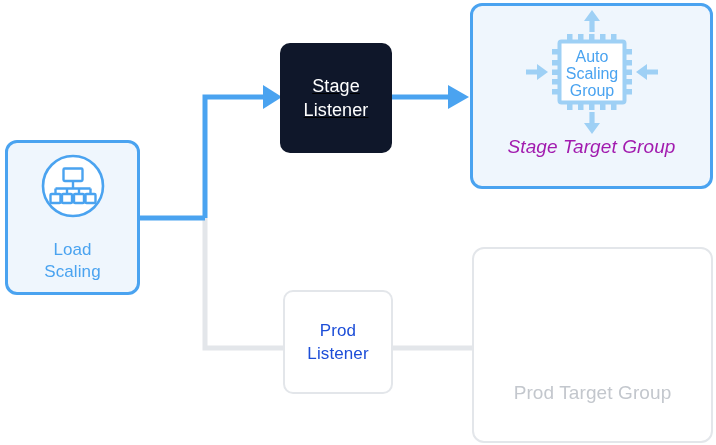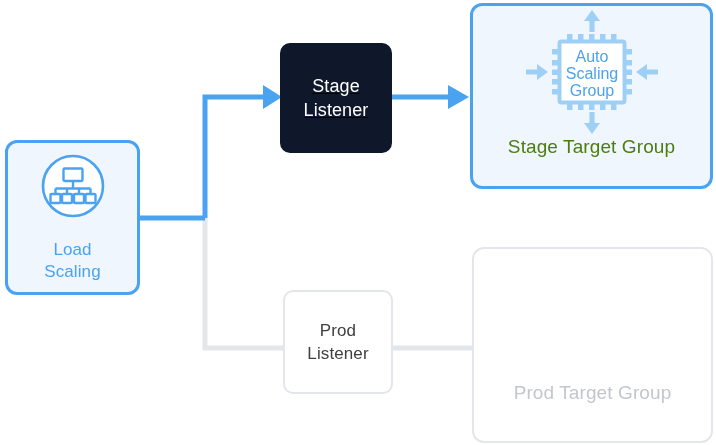--- a/index.html
+++ b/index.html
@@ -88,21 +88,21 @@
   #prod-listener {
     left: 283px;
     top: 290px;
     width: 110px;
     height: 104px;
     background: #ffffff;
     border: 2px solid #e3e6ea;
     border-radius: 10px;
   }
   #prod-listener .node-label {
-    color: #404040;
+    color: #1d4ed8;
     font-size: 17px;
     line-height: 23px;
     text-align: center;
     letter-spacing: 0.1px;
   }
 
   
   #stage-target-group {
     left: 470px;
     top: 3px;
@@ -115,26 +115,27 @@
     padding-top: 1px;
   }
   #stage-target-group .group-icon-wrap {
     width: 150px;
     height: 130px;
     display: flex;
     align-items: center;
     justify-content: center;
   }
   #stage-target-group .group-label {
-    color: #4d7c0f;
+    color: #a21caf;
     font-size: 19px;
     line-height: 24px;
     text-align: center;
     letter-spacing: 0.1px;
     margin-top: -2px;
+    font-style: italic;
   }
 
   
   #prod-target-group {
     left: 472px;
     top: 247px;
     width: 241px;
     height: 196px;
     background: #ffffff;
     border: 2px solid #e3e6ea;

